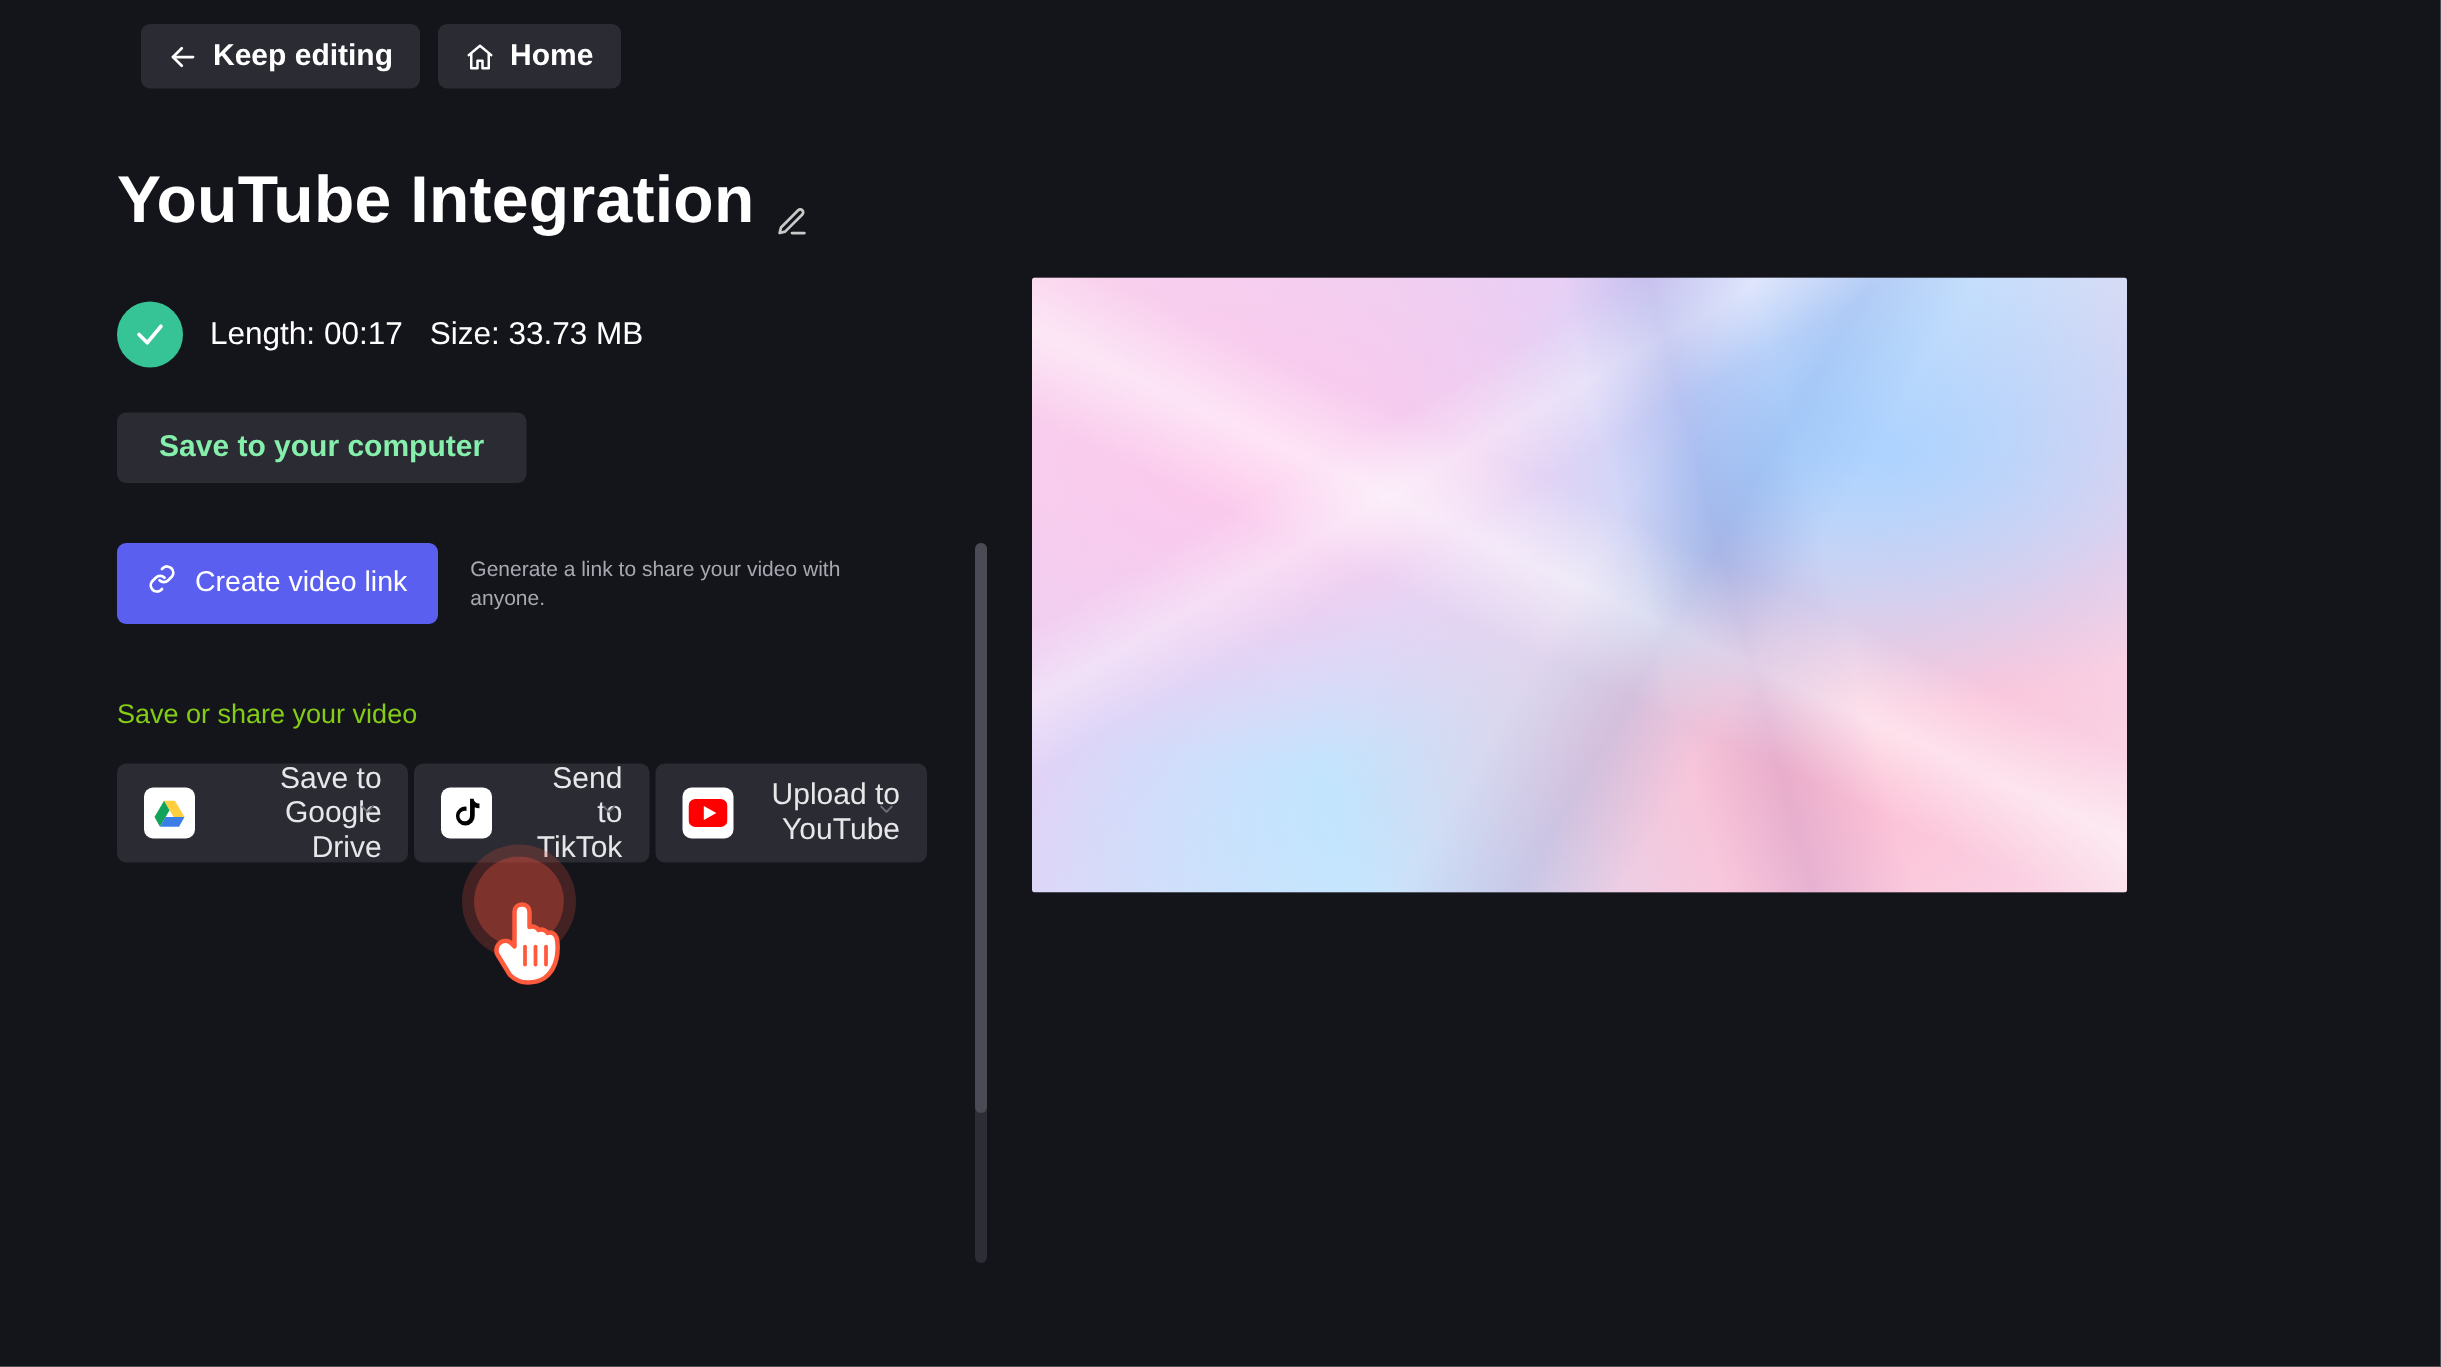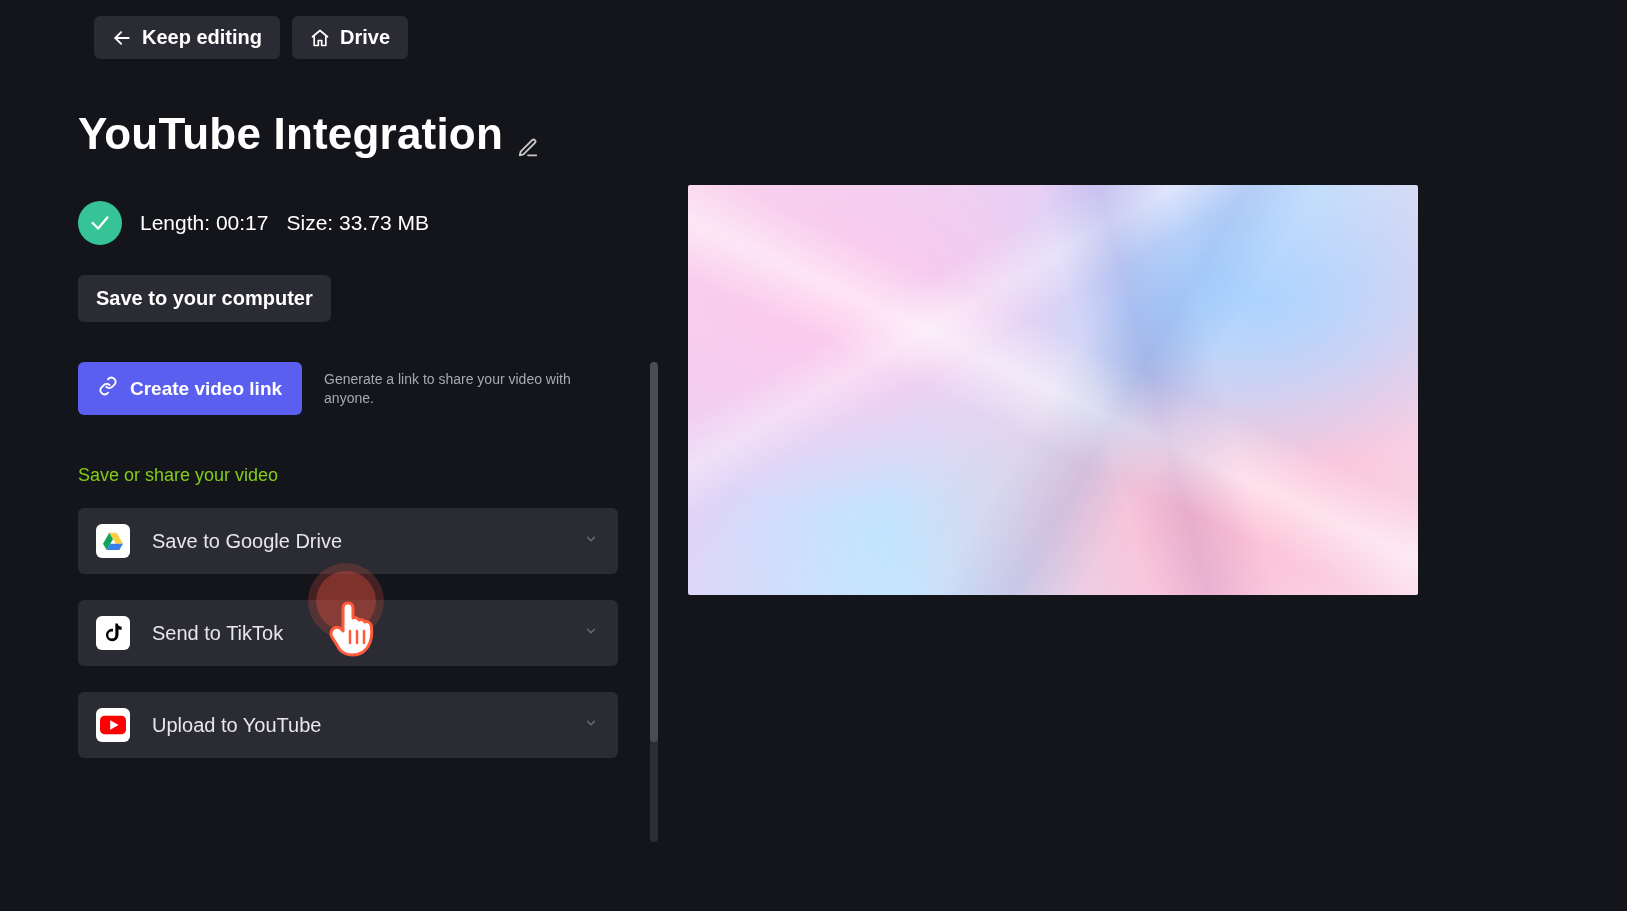--- a/index.html
+++ b/index.html
@@ -89,24 +89,24 @@
     display: flex;
     align-items: center;
     justify-content: center;
   }
   .meta-text { font-size: 21px; font-weight: 400; }
 
   .save-local-btn {
     background: #2a2b33;
     border: none;
     border-radius: 6px;
-    color: #ffffff;
+    color: #86efac;
     font-size: 20px;
     font-weight: 600;
-    padding: 12px 18px;
+    padding: 12px 28px;
     cursor: pointer;
     margin-bottom: 40px;
   }
 
   
   .scroll-area {
     position: relative;
   }
   .scroll-track {
     position: absolute;
@@ -133,21 +133,21 @@
     align-items: center;
     gap: 22px;
     margin-bottom: 50px;
   }
   .link-btn {
     background: #5b5fef;
     border: none;
     border-radius: 6px;
     color: #fff;
     font-size: 19px;
-    font-weight: 700;
+    font-weight: 400;
     padding: 14px 20px;
     display: inline-flex;
     align-items: center;
     gap: 12px;
     cursor: pointer;
     white-space: nowrap;
   }
   .link-desc {
     color: #a7a8b0;
     font-size: 14px;
@@ -155,21 +155,21 @@
     max-width: 280px;
   }
 
   .section-label {
     color: #84cc16;
     font-size: 18px;
     margin-bottom: 22px;
   }
 
   
-  .share-list { display:flex; flex-direction:column; gap:26px; }
+  .share-list { display:flex; flex-direction:row; gap:4px;text-align:right; }
   .share-item {
     background: #2a2b33;
     border-radius: 6px;
     padding: 14px 18px;
     display: flex;
     align-items: center;
     gap: 22px;
     cursor: pointer;
     position: relative;
     height: 66px;
@@ -260,21 +260,21 @@
       </span>
       <span>Keep editing</span>
     </button>
     <button class="top-btn">
       <span class="icon">
         <svg width="20" height="20" viewBox="0 0 24 24" fill="none" stroke="currentColor" stroke-width="2" stroke-linecap="round" stroke-linejoin="round">
             <path d="M3 10.5 12 3l9 7.5"></path>
             <path d="M5 9.5V21h5v-6h4v6h5V9.5"></path>
           </svg>
       </span>
-      <span>Drive</span>
+      <span>Home</span>
     </button>
   </div>
 
   <div class="title-row">
     <h1>YouTube Integration</h1>
     <span class="edit-icon">
       <svg width="22" height="22" viewBox="0 0 24 24" fill="none" stroke="currentColor" stroke-width="2" stroke-linecap="round" stroke-linejoin="round">
           <path d="M12 20h9"></path>
           <path d="M16.5 3.5a2.12 2.12 0 0 1 3 3L7 19l-4 1 1-4Z"></path>
         </svg>

